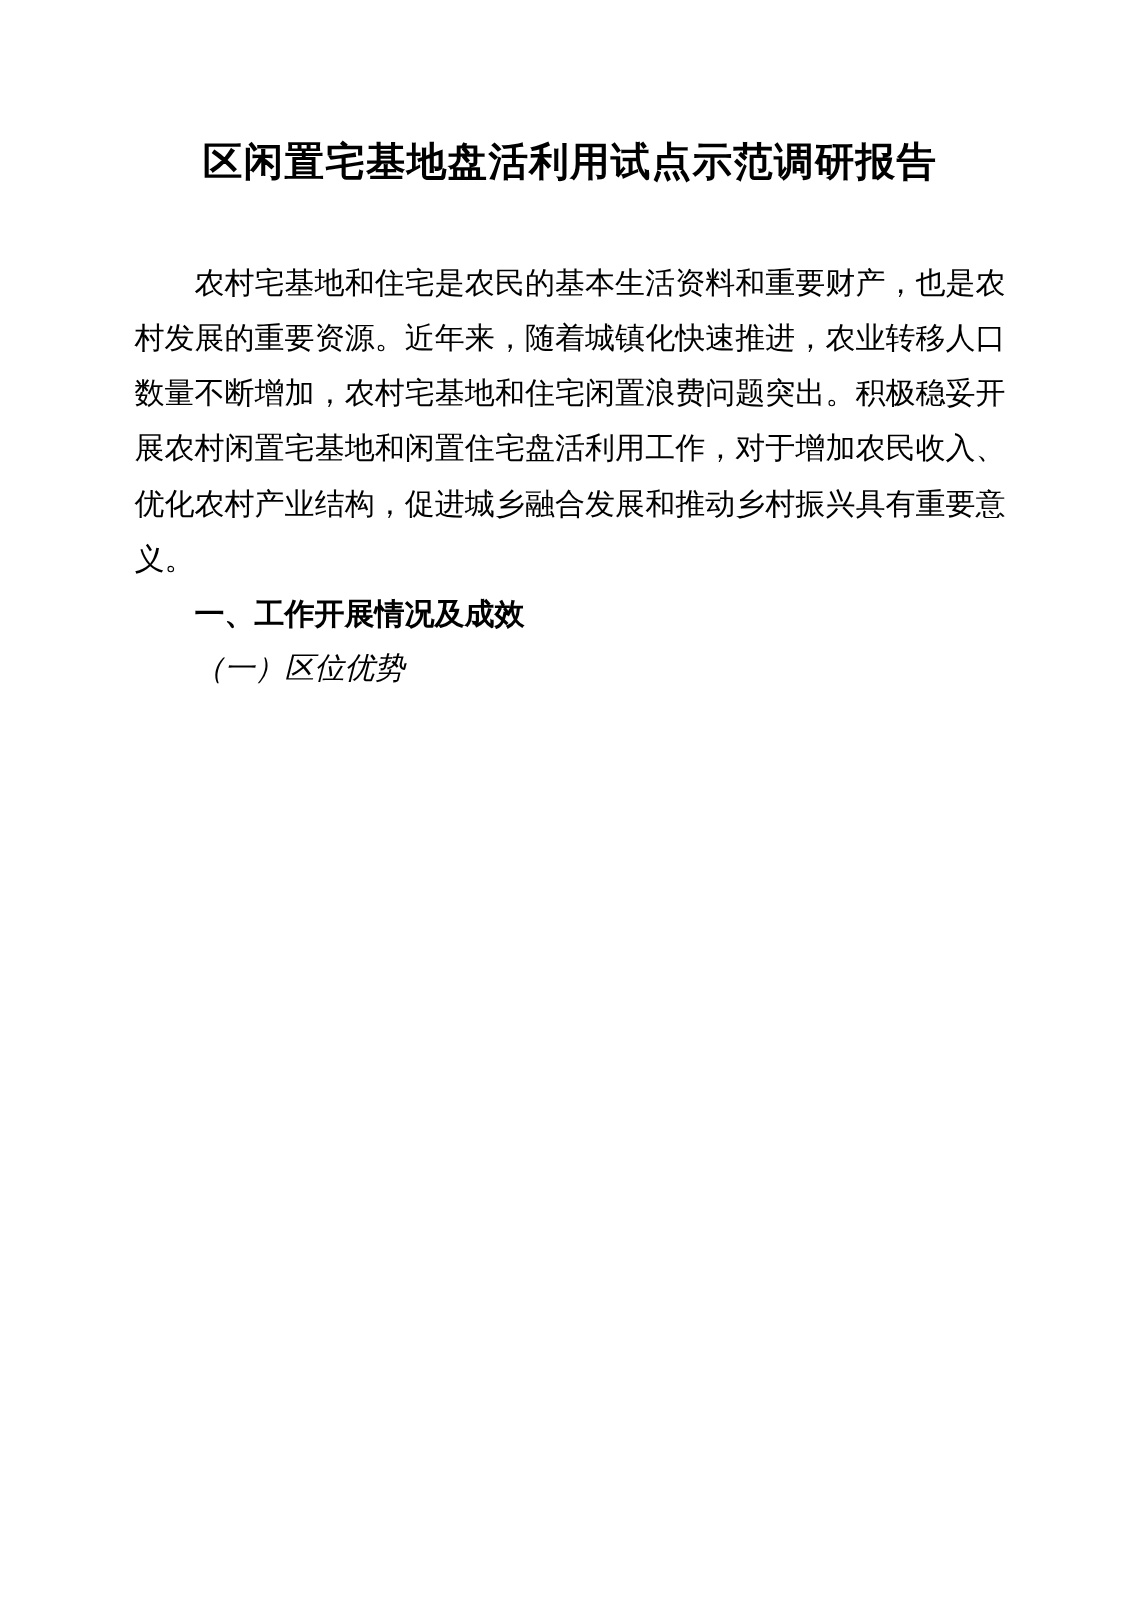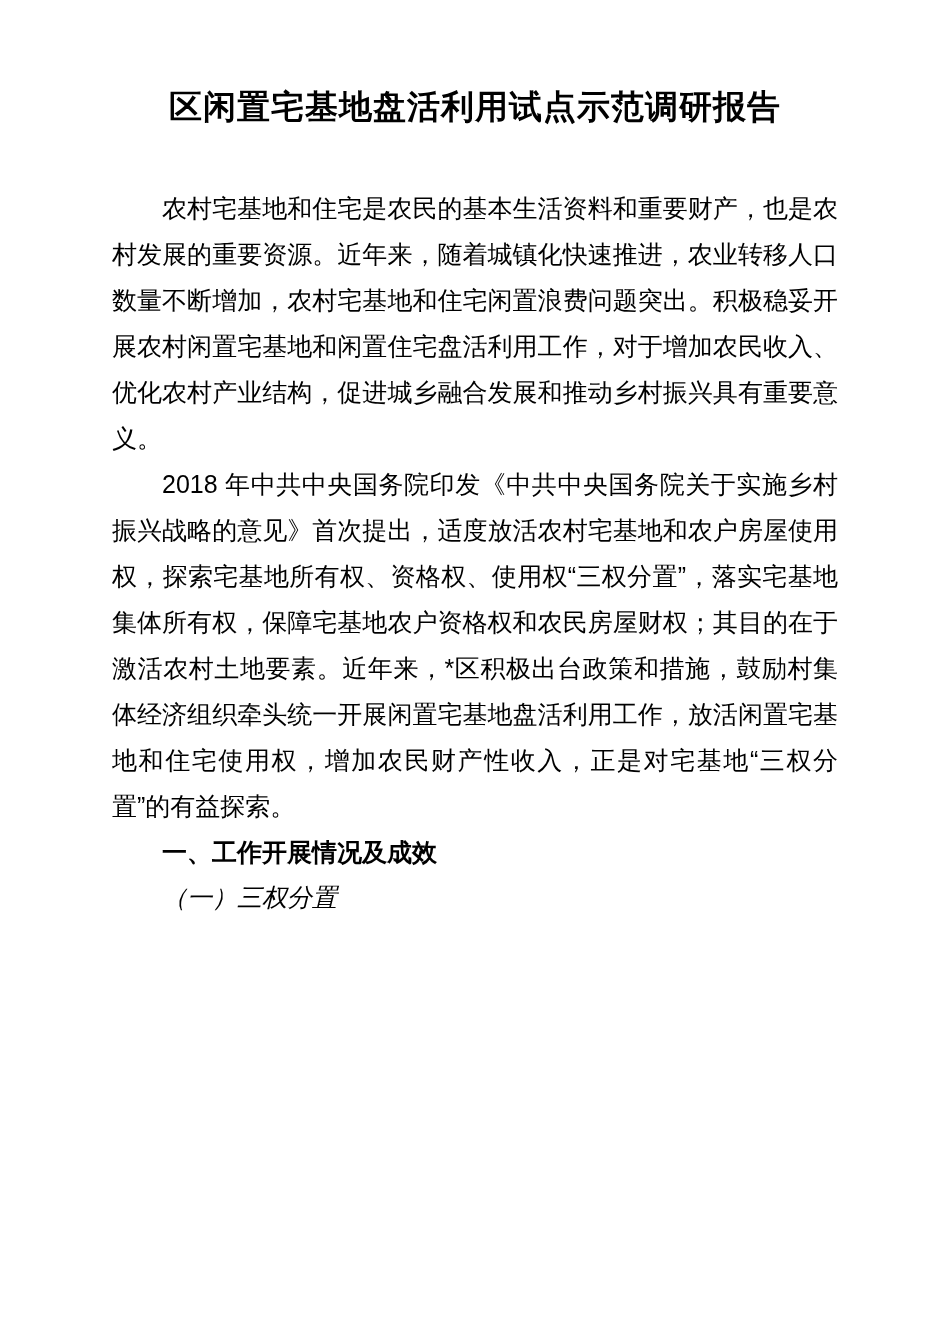--- a/index.html
+++ b/index.html
@@ -11,21 +11,21 @@
     height: 1344px;
     background: #ffffff;
     overflow: hidden;
   }
   .page {
     box-sizing: border-box;
     width: 950px;
     height: 1344px;
     background: #ffffff;
     color: #000000;
-    padding: 84px 112px 0 112px;
+    padding: 112px 112px 0 112px;
   }
   .doc-title {
     font-family: "Liberation Sans", sans-serif;
     font-weight: bold;
     font-size: 33px;
     line-height: 46px;
     text-align: center;
     letter-spacing: 1px;
     margin: 0 0 55px 0;
   }
@@ -57,19 +57,18 @@
   }
 </style>
 </head>
 <body>
 
 <div class="page">
   <h1 class="doc-title">区闲置宅基地盘活利用试点示范调研报告</h1>
 
   <p class="para">农村宅基地和住宅是农民的基本生活资料和重要财产，也是农村发展的重要资源。近年来，随着城镇化快速推进，农业转移人口数量不断增加，农村宅基地和住宅闲置浪费问题突出。积极稳妥开展农村闲置宅基地和闲置住宅盘活利用工作，对于增加农民收入、优化农村产业结构，促进城乡融合发展和推动乡村振兴具有重要意义。</p>
 
-  <p class="para">2018 年中共中央国务院印发《中共中央国务院关于实施乡村振兴战略的意见》首次提出，适度放活农村宅基地和农户房屋使用权，探索宅基地所有权、资格权、使用权“三权分置”，落实宅基地集体所有权，保障宅基地农户资格权和农民房屋财权；其目的在于激活农村土地要素。近年来，*区积极出台政策和措施，鼓励村集体经济组织牵头统一开展闲置宅基地盘活利用工作，放活闲置宅基地和住宅使用权，增加农民财产性收入，正是对宅基地“三权分置”的有益探索。</p>
 
   <h2 class="h-section">一、工作开展情况及成效</h2>
 
-  <h3 class="h-subsection">（一）三权分置</h3>
+  <h3 class="h-subsection">（一）区位优势</h3>
 
 </div>
 
 </body></html>

